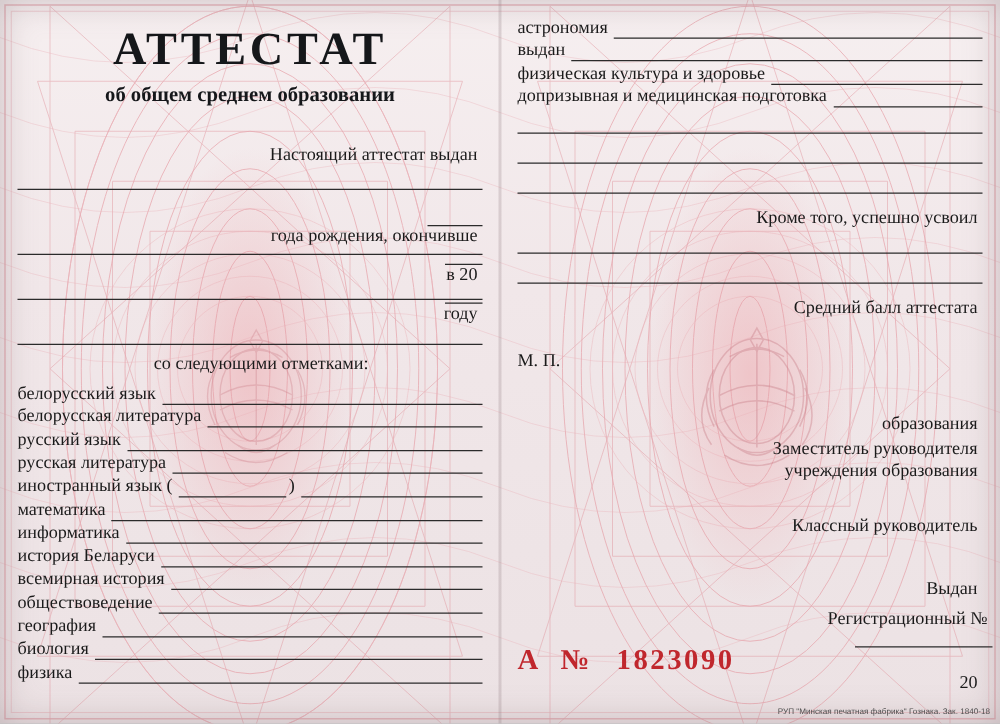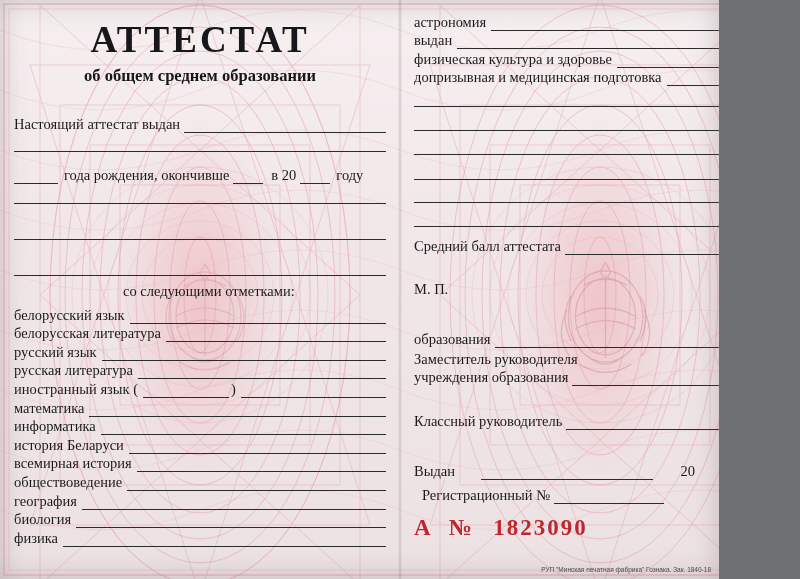--- a/index.html
+++ b/index.html
@@ -2,21 +2,21 @@
 <html><head>
 <meta charset="utf-8">
 <style>
   html, body {
     margin: 0;
     padding: 0;
     background: #6d6f72;
   }
   .page {
     position: relative;
-    width: 719px;
+    width: 800px;
     height: 579px;
     overflow: hidden;
     background: #ffffff;
     font-family: "Liberation Serif", serif;
     color: #1a1a1a;
   }
 
   
   .bg {
     position: absolute;
@@ -72,20 +72,21 @@
     font-weight: bold;
     color: #15171a;
   }
 
   .line-row {
     position: absolute;
     display: flex;
     align-items: flex-end;
     font-size: 14.5px;
     white-space: nowrap;
+    flex-direction: column;
   }
   .lbl { padding-right: 4px; }
   .rule {
     border-bottom: 1px solid #2b2b2b;
     height: 13px;
     flex: 1 1 auto;
   }
   .rule.fixed { flex: 0 0 auto; }
 
   .blank-line {
@@ -376,20 +377,21 @@
           <span class="nm">допризывная и медицинская подготовка</span>
           <span class="rl"></span>
         </div>
       </div>
 
       <div class="blank-line" style="left:14px; top:106px; width:372px;"></div>
       <div class="blank-line" style="left:14px; top:130px; width:372px;"></div>
       <div class="blank-line" style="left:14px; top:154px; width:372px;"></div>
 
       <div class="line-row" style="left:14px; top:166px; width:372px;">
+        <span class="lbl">Кроме того,  успешно усвоил</span>
         <span class="rule"></span>
       </div>
 
       <div class="blank-line" style="left:14px; top:202px; width:372px;"></div>
       <div class="blank-line" style="left:14px; top:226px; width:372px;"></div>
 
       <div class="line-row" style="left:14px; top:238px; width:372px;">
         <span class="lbl">Средний балл аттестата</span>
         <span class="rule"></span>
       </div>

